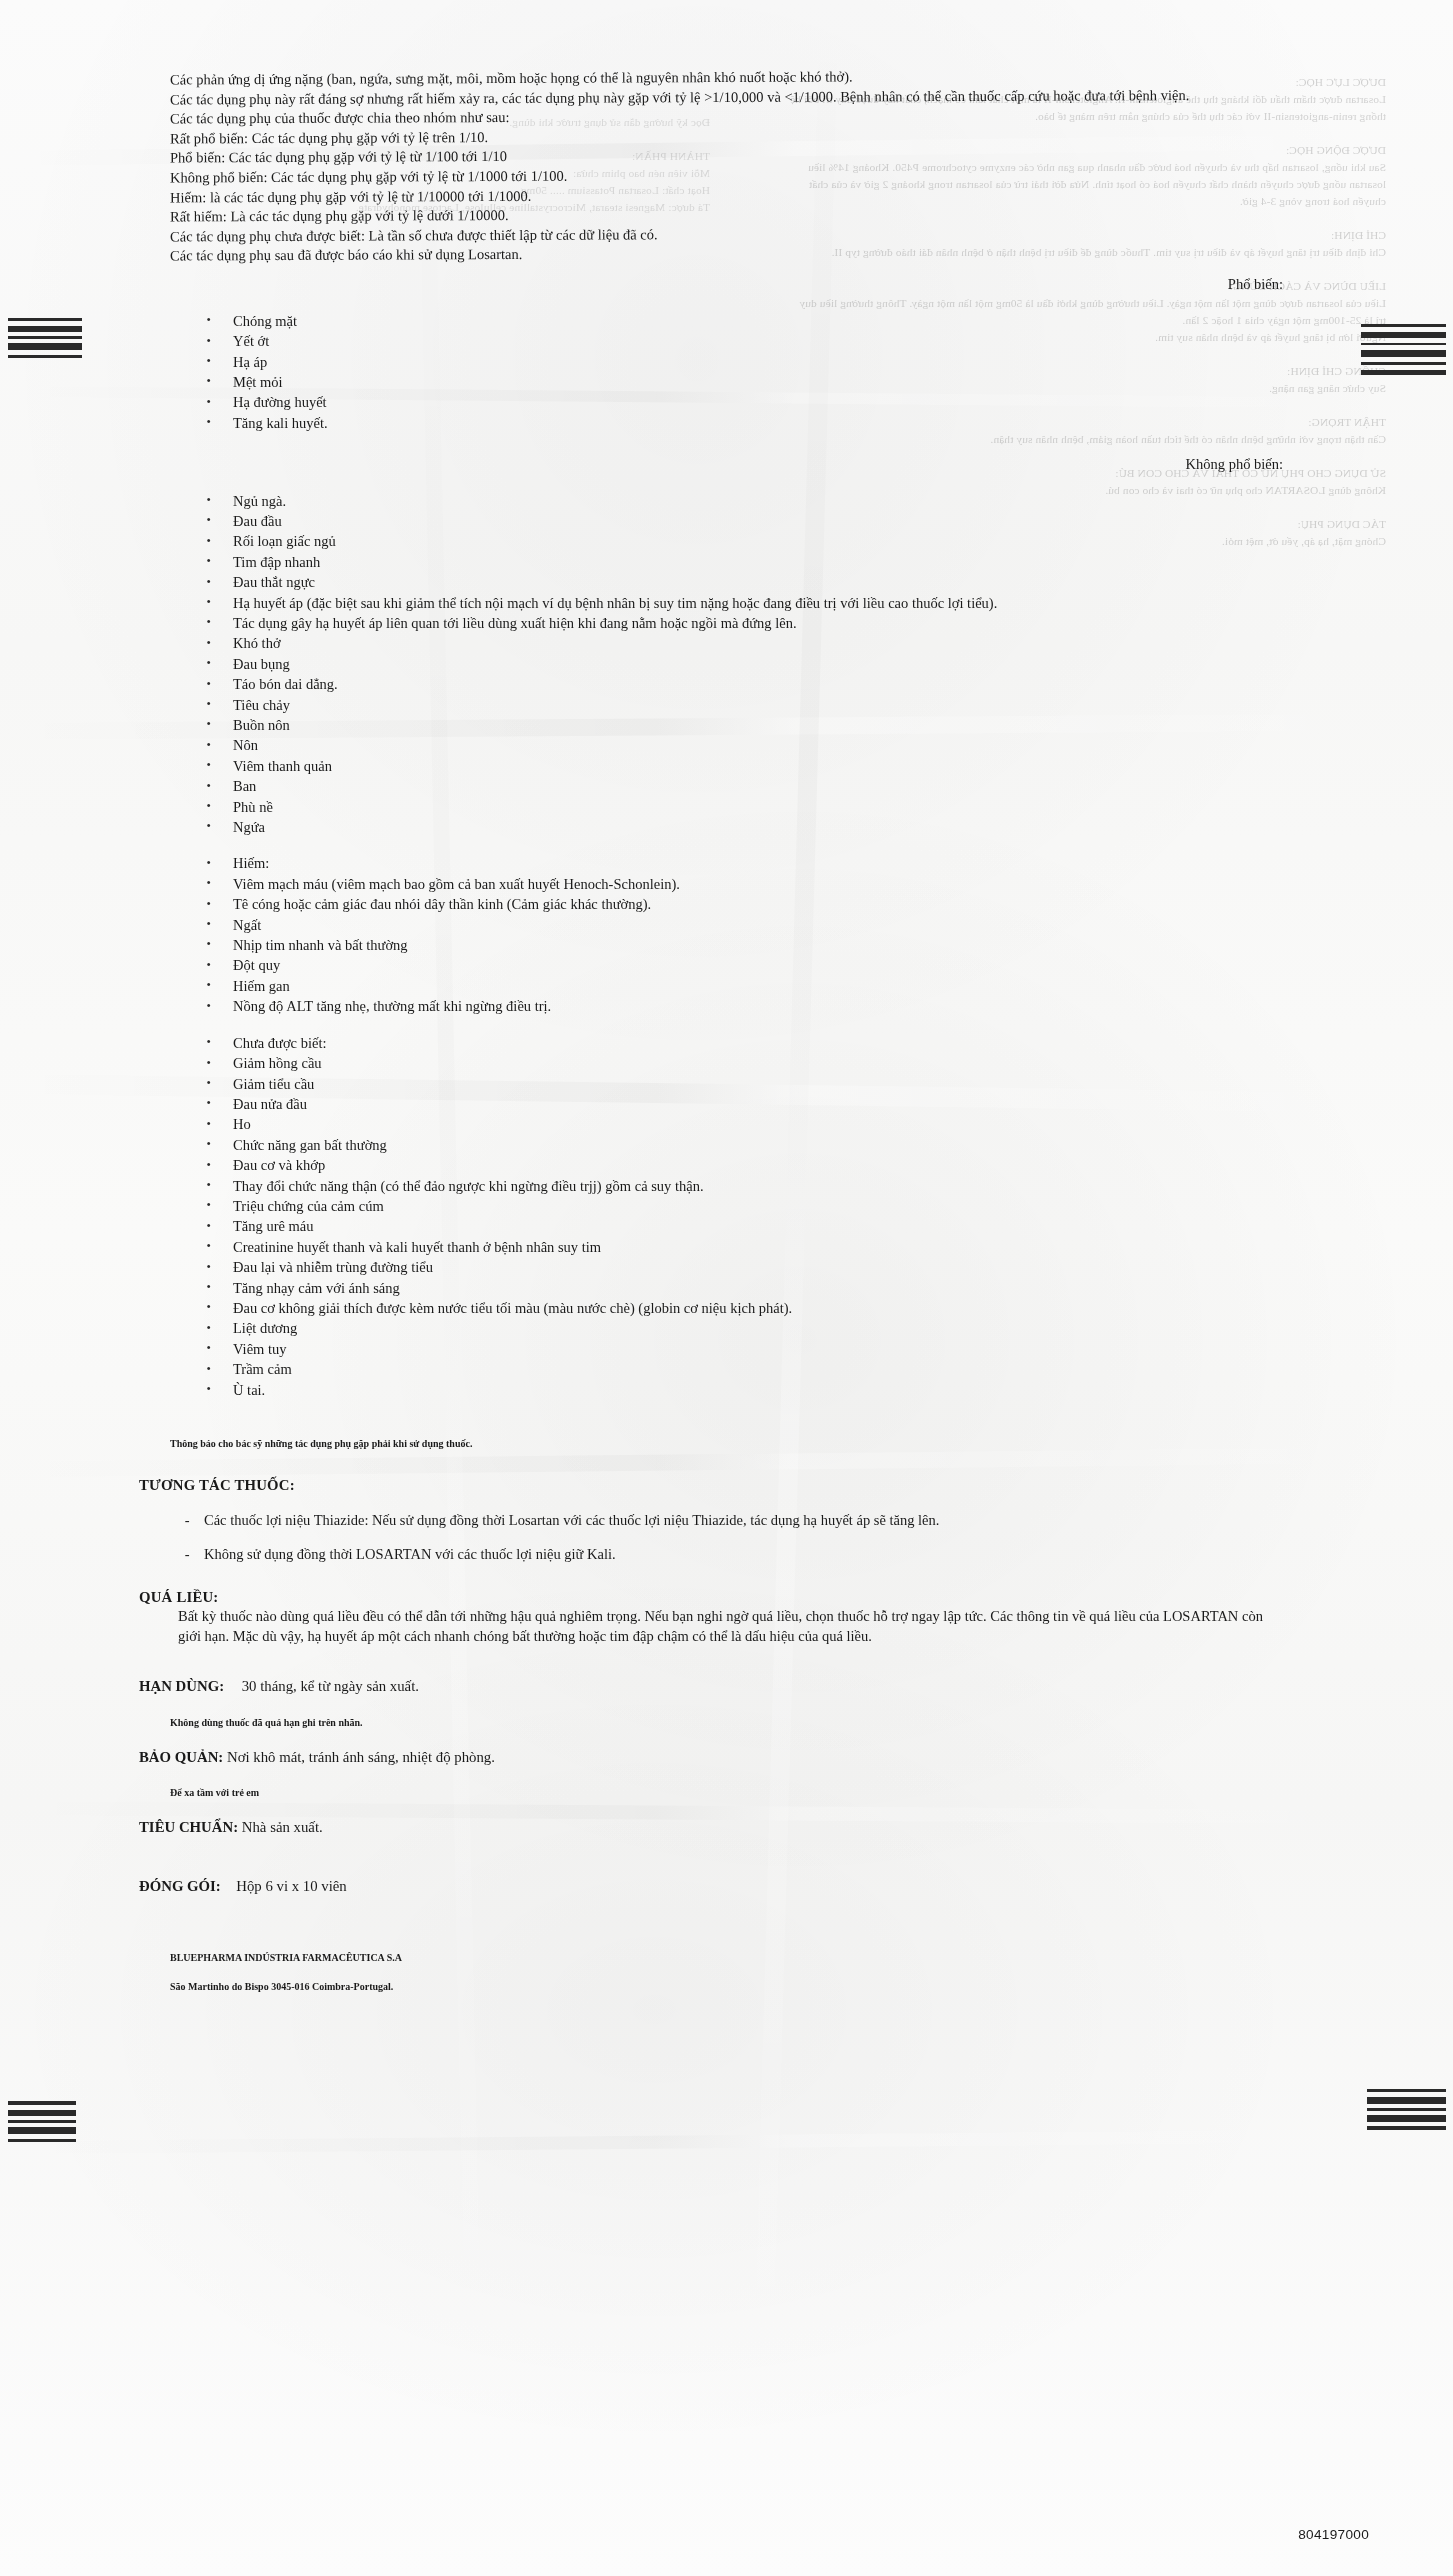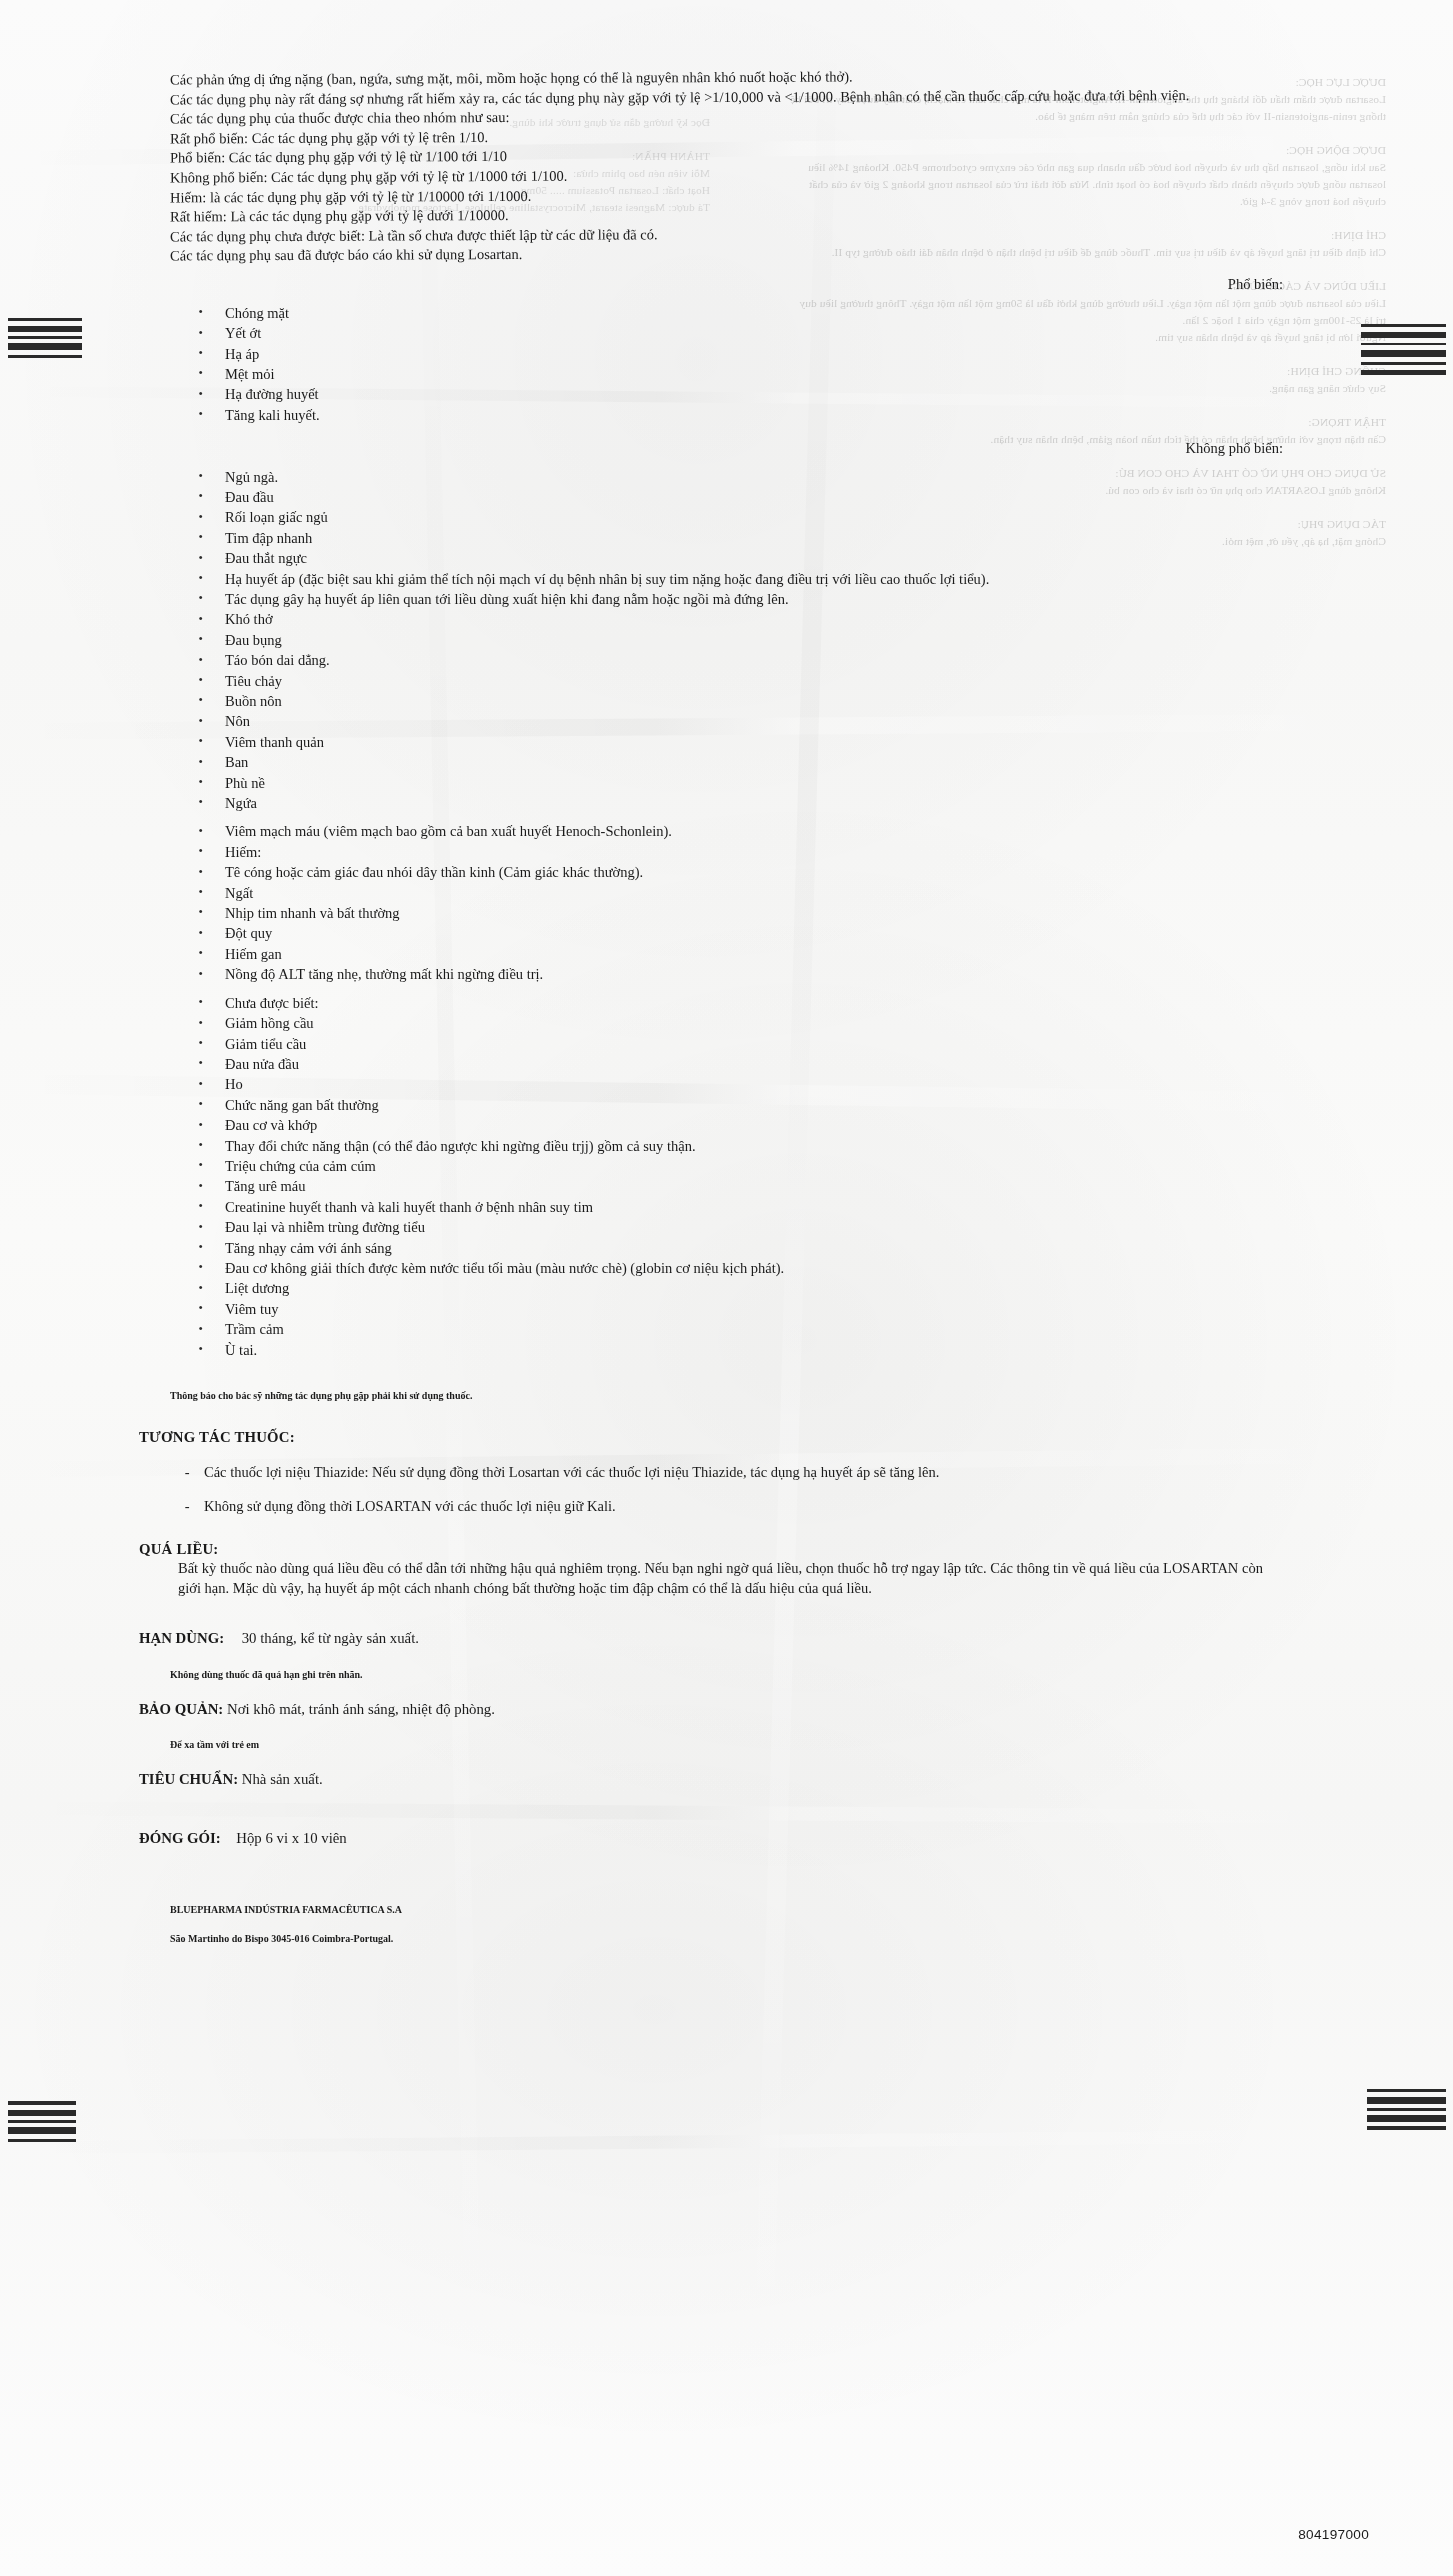--- a/index.html
+++ b/index.html
@@ -89,21 +89,21 @@
     letter-spacing: 0.2px;
   }
   .sub-head {
     font-weight: normal;
     font-size: 14.5px;
     text-align: right;
   }
 
   ul.bullets {
     list-style: none;
-    margin: 8px;
+    margin: 16px;
     padding: 0;
   }
   ul.bullets li {
     position: relative;
     padding-left: 47px;
     font-size: 14.5px;
     line-height: 20.4px;
   }
   ul.bullets li::before {
     content: "•";
@@ -268,22 +268,22 @@
       <li>Nôn</li>
       <li>Viêm thanh quản</li>
       <li>Ban</li>
       <li>Phù nề</li>
       <li>Ngứa</li>
     </ul>
   </div>
 
   <div>
     <ul class="bullets">
+      <li>Hiếm:</li>
       <li>Viêm mạch máu (viêm mạch bao gồm cả ban xuất huyết Henoch-Schonlein).</li>
-      <li>Hiếm:</li>
       <li>Tê cóng hoặc cảm giác đau nhói dây thần kinh (Cảm giác khác thường).</li>
       <li>Ngất</li>
       <li>Nhịp tim nhanh và bất thường</li>
       <li>Đột quy</li>
       <li>Hiếm gan</li>
       <li>Nồng độ ALT tăng nhẹ, thường mất khi ngừng điều trị.</li>
     </ul>
   </div>
 
   <div>

